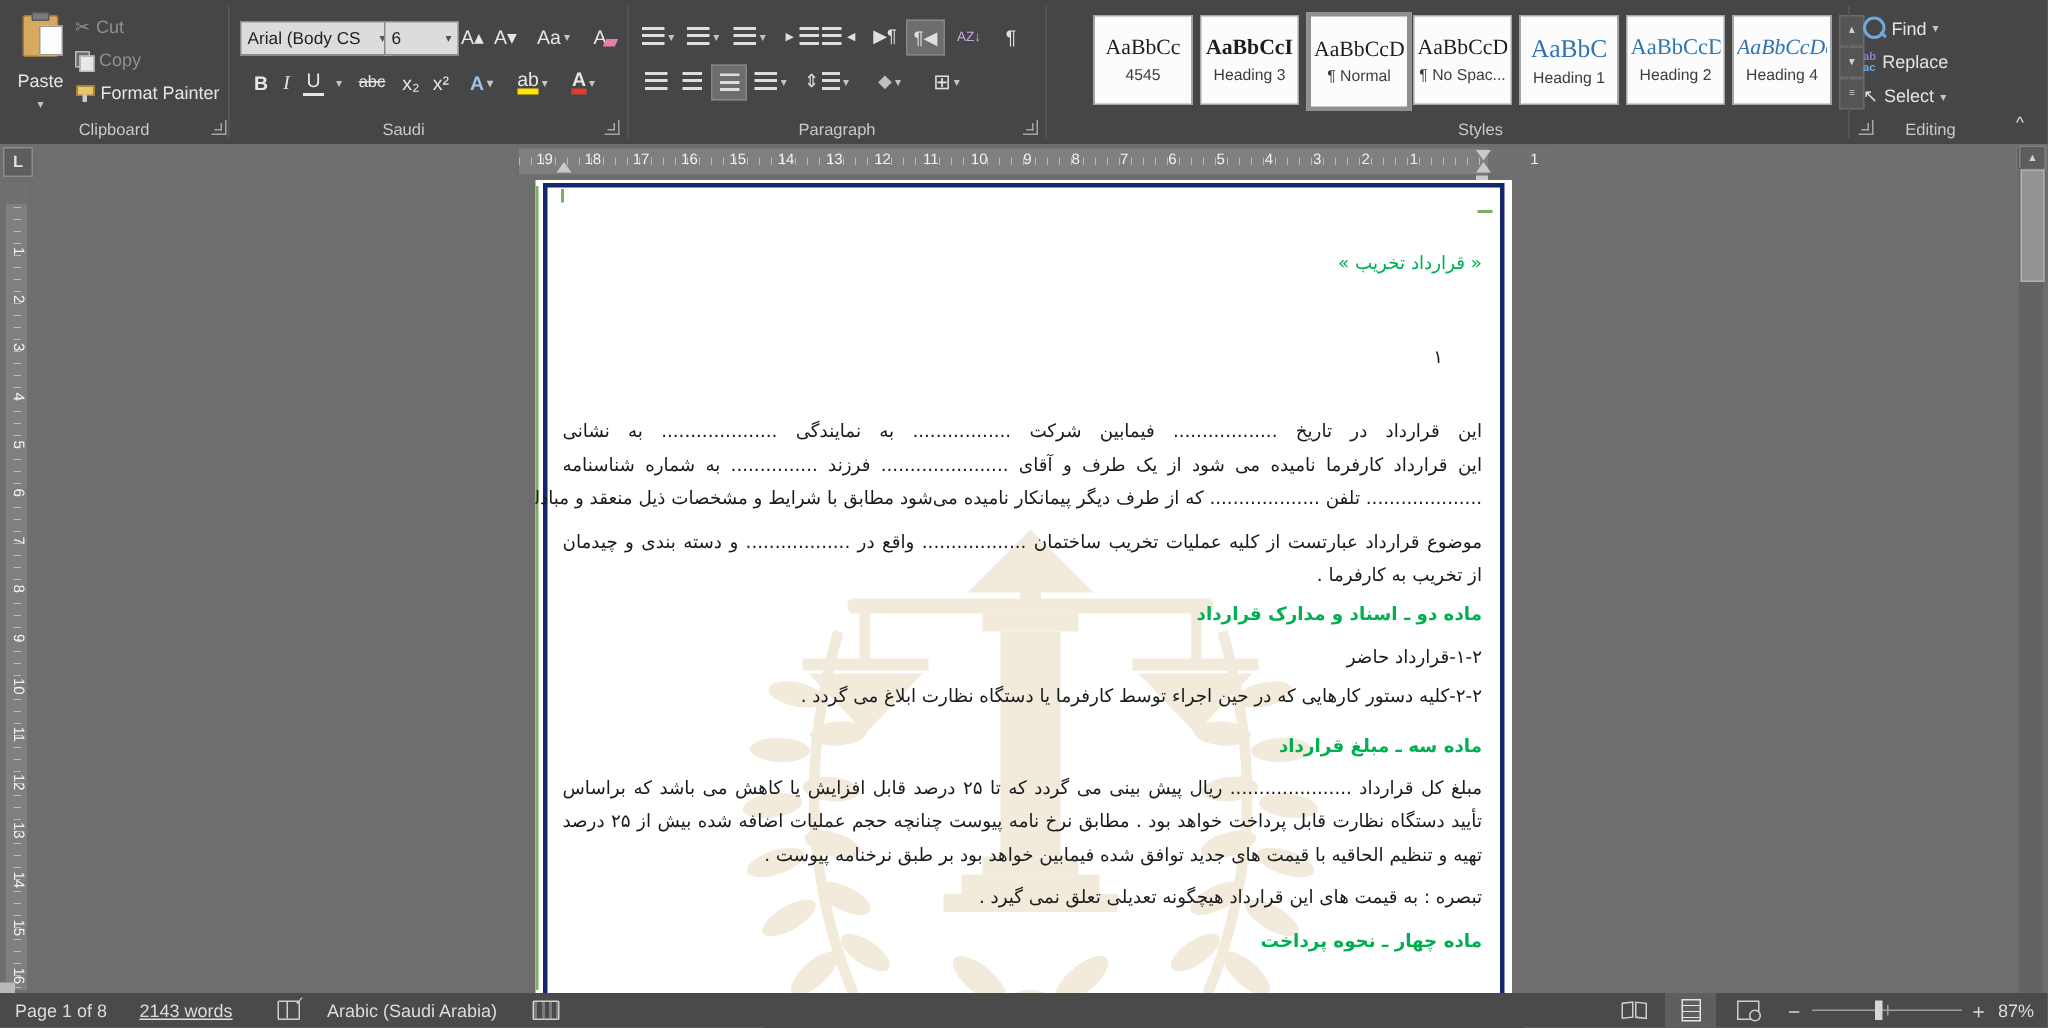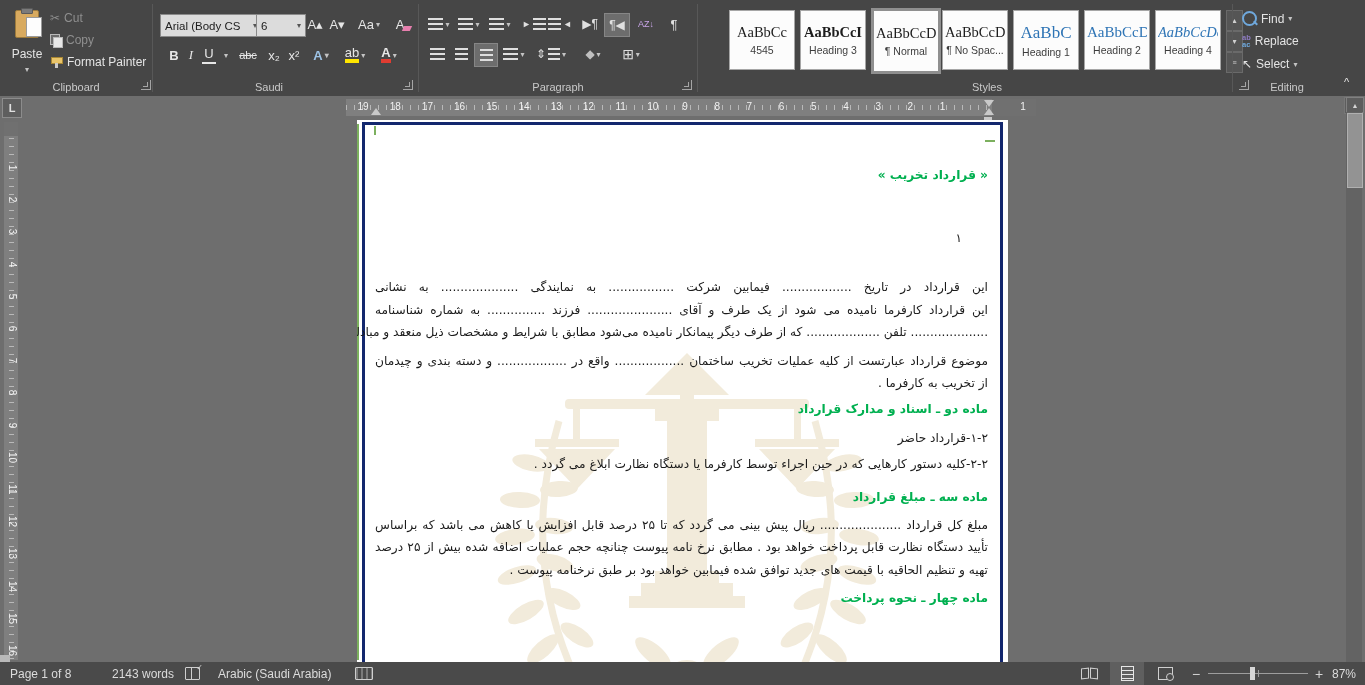--- a/index.html
+++ b/index.html
@@ -85,21 +85,21 @@
   #page-border{position:absolute;left:5px;top:2px;width:635px;height:700px;border:3px solid #13276e;z-index:3;}
   #edge-line{position:absolute;left:0px;top:4px;width:2px;height:536px;background:#7cb05e;z-index:4;}
   .cropmark-v{position:absolute;left:17px;top:6px;width:2px;height:9px;background:#7cb05e;z-index:4;}
   .cropmark-h{position:absolute;left:628px;top:20px;width:10px;height:2px;background:#7cb05e;z-index:4;}
   #watermark{position:absolute;left:70px;top:233px;z-index:1;}
   #doc-content{position:absolute;left:18px;right:20px;top:2px;z-index:5;direction:rtl;
     font-family:"DejaVu Sans",sans-serif;color:#1b1b1b;}
   .block{margin:0;}
   .block .line{font-size:12.2px;line-height:22.4px;text-align:right;white-space:nowrap;}
   .block .line.full{text-align:justify;text-align-last:justify;white-space:normal;overflow:hidden;max-height:22.4px;}
-  .block.title{margin-top:42px;text-align:center;color:#00b050;font-weight:bold;font-size:16.5px;line-height:24px;}
+  .block.title{margin-top:42px;text-align:center;color:#00b050;font-weight:normal;font-size:16.5px;line-height:24px;}
   .block.pagenum{margin-top:42px;}
   .block.pagenum .line{padding-left:0;padding-right:26px;font-size:12px;line-height:20px;}
   .block.heading{color:#00b050;font-weight:bold;font-size:12.6px;line-height:20px;text-align:right;}
   .block[data-key="intro"]{margin-top:28px;}
   .block[data-key="article1-heading"]{margin-top:6px;}
   .block[data-key="article1-body"]{margin-top:6px;}
   .block[data-key="article2-heading"]{margin-top:4px;}
   .block[data-key="article2-item1"]{margin-top:6px;}
   .block[data-key="article2-item2"]{margin-top:4px;}
   .block[data-key="article3-heading"]{margin-top:10px;}
@@ -483,36 +483,39 @@
           <div class="line">۲-۲-کلیه دستور کارهایی که در حین اجراء توسط کارفرما یا دستگاه نظارت ابلاغ می گردد .</div>
         </div>
         <div class="block heading" data-key="article3-heading">
           <div class="line">ماده سه ـ مبلغ قرارداد</div>
         </div>
         <div class="block para" data-key="article3-body">
           <div class="line full">مبلغ کل قرارداد ..................... ریال پیش بینی می گردد که تا ۲۵ درصد قابل افزایش یا کاهش می باشد که براساس صورت وضعیت پیشرفت کار طبق</div>
           <div class="line full">تأیید دستگاه نظارت قابل پرداخت خواهد بود . مطابق نرخ نامه پیوست چنانچه حجم عملیات اضافه شده بیش از ۲۵ درصد مبلغ فوق الذکر باشد نیاز به</div>
           <div class="line">تهیه و تنظیم الحاقیه با قیمت های جدید توافق شده فیمابین خواهد بود بر طبق نرخنامه پیوست .</div>
         </div>
+        <div class="block para" data-key="article3-note">
+          <div class="line">تبصره : به قیمت های این قرارداد هیچگونه تعدیلی تعلق نمی گیرد .</div>
+        </div>
         <div class="block heading" data-key="article4-heading">
           <div class="line">ماده چهار ـ نحوه پرداخت</div>
         </div>
       </div>
   </div>
 
   <div style="position:absolute;left:0;top:535px;width:10px;height:7px;background:#b9b9b9;"></div>
 </div>
 
 <div id="v-scroll-up">▲</div>
 <div id="v-scroll-track"></div>
 <div id="v-scroll-thumb"></div>
 
 <div id="status-bar">
   <div class="sb" style="left:10px;">Page 1 of 8</div>
-  <div class="sb" style="left:112px;">2143 words</div>
+  <div class="sb" style="left:93px;text-decoration:underline;">2143 words</div>
   <div class="sb" style="left:185px;">
     <span class="ic-book">
         <span class="chk">✓</span>
       </span>
   </div>
   <div class="sb" style="left:218px;">Arabic (Saudi Arabia)</div>
   <div class="sb" style="left:355px;">
       <span class="ic-kbd"></span>
     </div>
 

